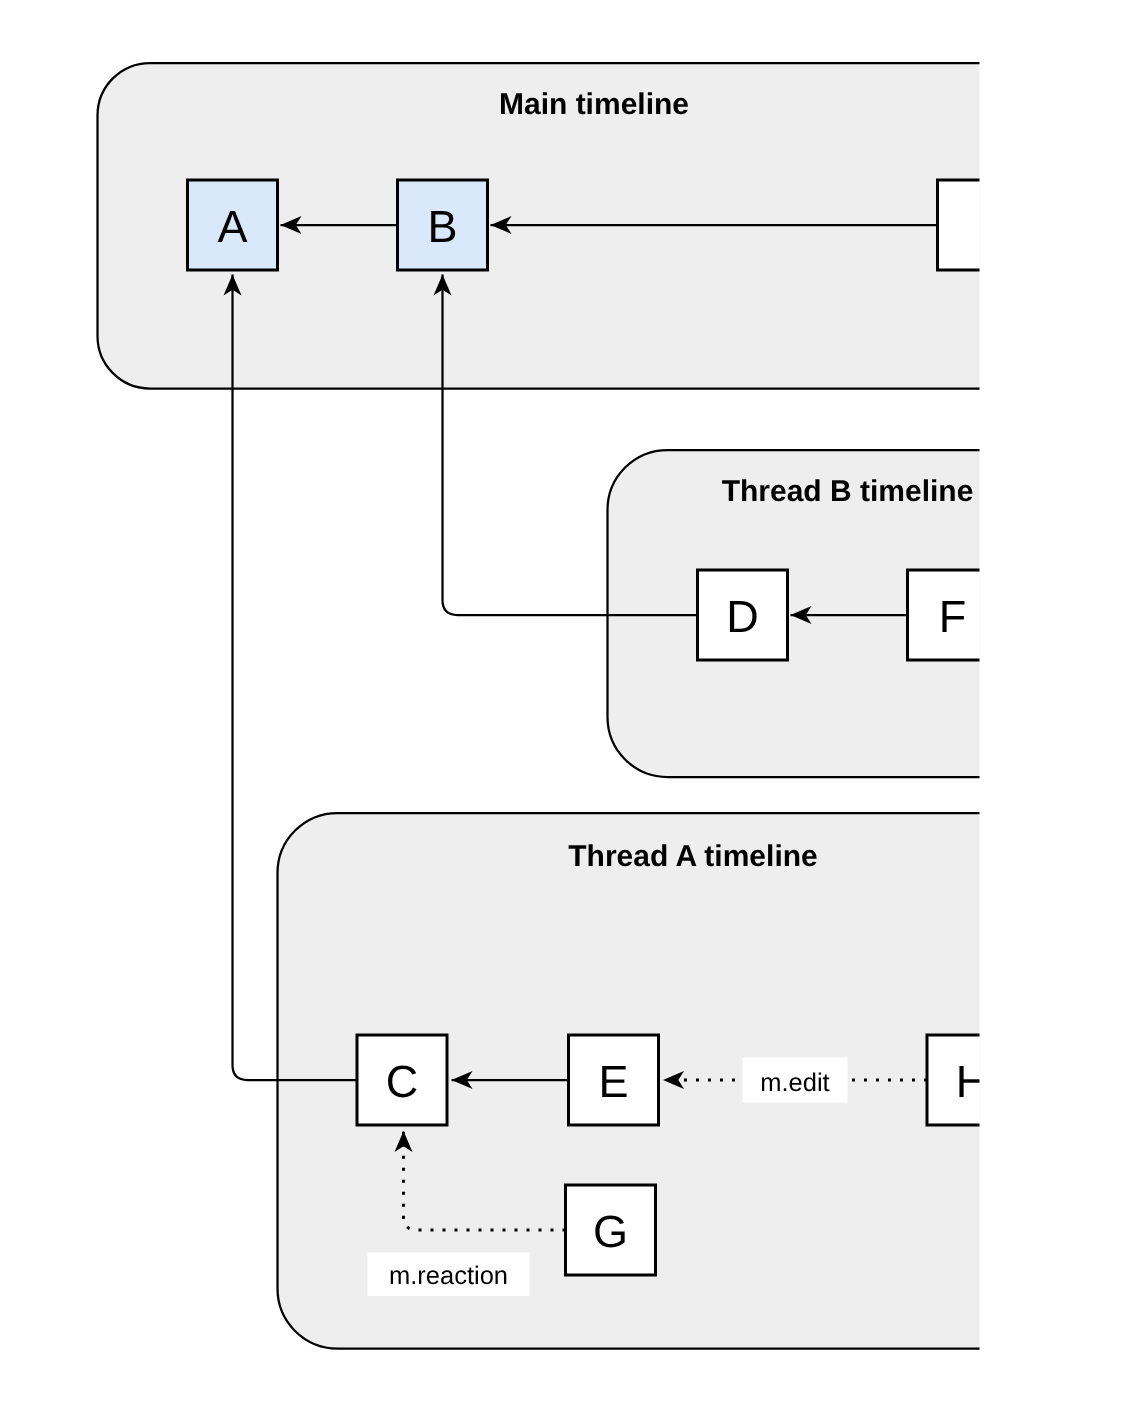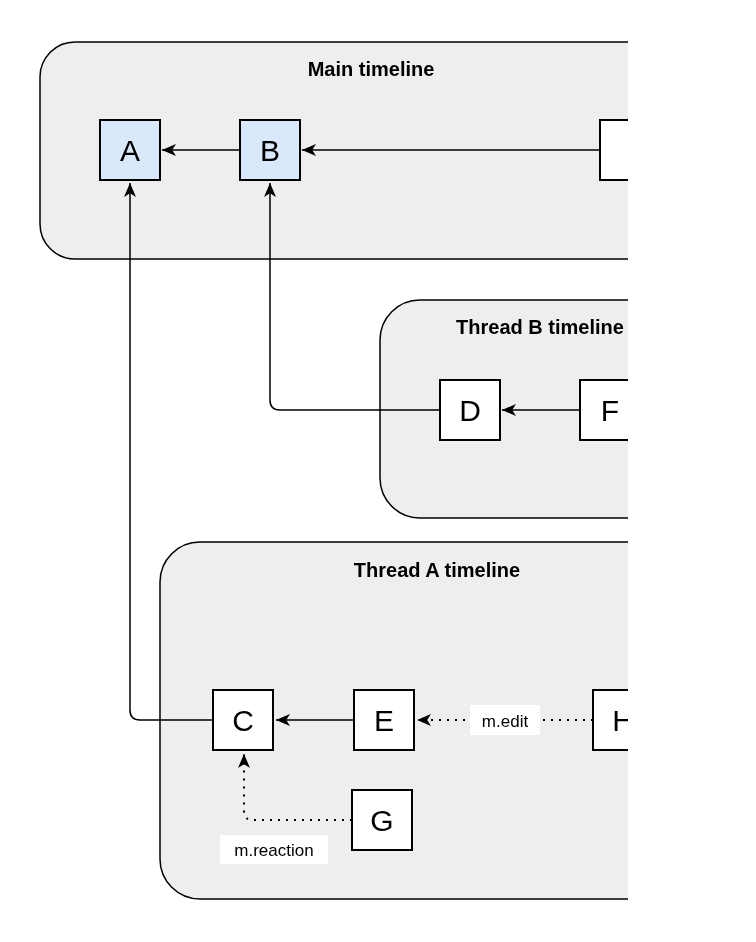--- a/index.html
+++ b/index.html
@@ -7,20 +7,21 @@
     padding: 0;
     background: #ffffff;
   }
   .canvas {
     position: relative;
     width: 628px;
     height: 942px;
     background: #ffffff;
     font-family: "Liberation Sans", sans-serif;
     overflow: hidden;
+    margin-left: 25px;
   }
   svg { display: block; }
   .container-rect {
     stroke: #000000;
     stroke-width: 1.5;
   }
   .node-rect {
     stroke: #000000;
     stroke-width: 2;
   }

